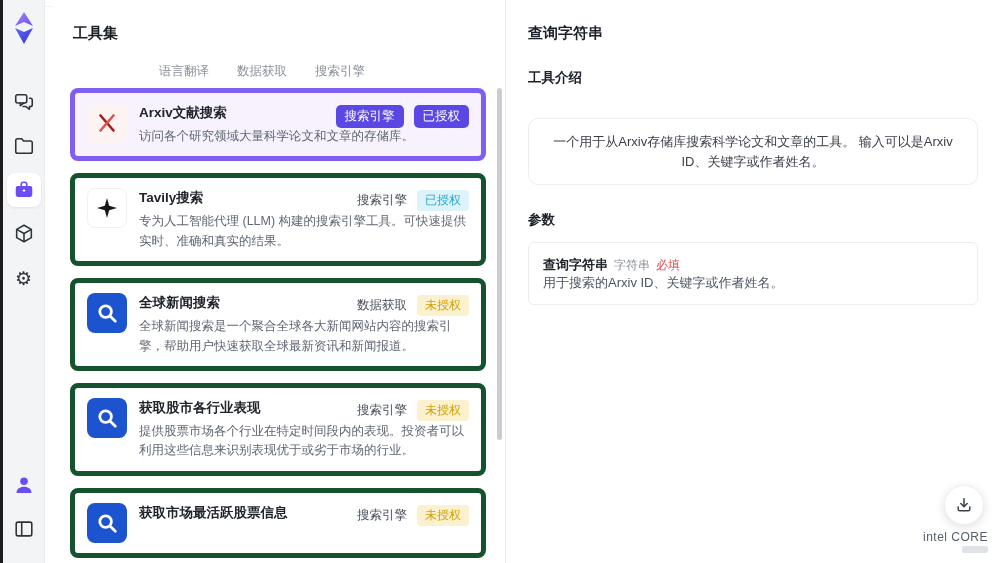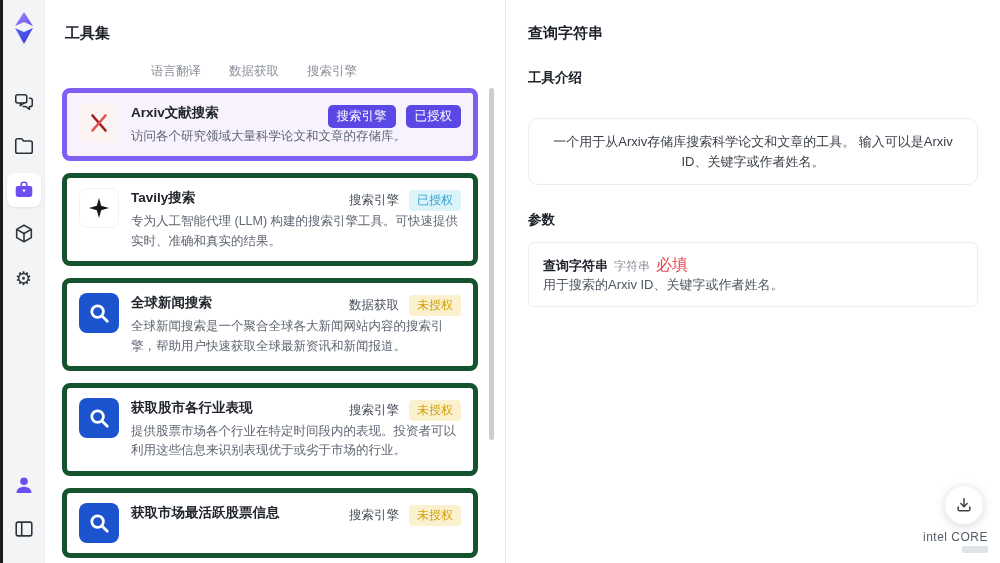--- a/index.html
+++ b/index.html
@@ -12,21 +12,21 @@
   
   .rail { position:absolute; left:3px; top:0; bottom:0; width:42px; background:#f3f4f5; border-right:1px solid #ececef; display:flex; flex-direction:column; align-items:center; padding:10px 0 12px; }
   .logo { width:30px; height:36px; margin-bottom:34px; display:flex; align-items:center; justify-content:center; }
   .rail-btn { width:34px; height:34px; margin:5px 0; border-radius:8px; display:flex; align-items:center; justify-content:center; cursor:pointer; }
   .rail-btn.active { background:#fff; box-shadow:0 1px 3px rgba(0,0,0,.08); }
   .rail-btn svg { display:block; }
   .rail-spacer { flex:1; }
   .gear-glyph { font-size:19px; color:#2e333a; line-height:1; }
 
   
-  .list-panel { position:absolute; left:45px; top:0; width:460px; height:563px; background:#fff; }
+  .list-panel { position:absolute; left:53px; top:0; width:460px; height:563px; background:#fff; }
   .panel-title { position:absolute; left:20px; top:24px; font-size:15px; font-weight:bold; }
   .tabs { position:absolute; left:17px; top:58px; display:flex; gap:6px; }
   .tab { font-size:12.5px; color:#8a8f99; padding:5px 11px; border-radius:6px; cursor:pointer; white-space:nowrap; }
   .tab.active { color:#6d4cf0; background:#7dd3fc; font-weight:normal;margin-top:40px; }
 
   .tool-list { position:absolute; left:17px; right:27px; top:88px; bottom:0; overflow:hidden; }
   .tool-card { position:relative; display:flex; align-items:flex-start; gap:12px; padding:10px 12px; border:5px solid #14532d; border-radius:8px; margin-bottom:12px; background:#fff; cursor:pointer; }
   .tool-card.selected { background:#f7f2fe; border-color:#7e5ff2; }
   .tool-icon { width:40px; height:40px; border-radius:8px; flex:none; display:flex; align-items:center; justify-content:center; background:#f6f7f8; }
   .tool-icon.arxiv-icon { background:#fcf4f3; }
@@ -45,21 +45,21 @@
   .scroll-thumb { position:absolute; right:11px; top:88px; width:5px; height:352px; border-radius:3px; background:#c9cdd2; }
 
   
   .detail-panel { position:absolute; left:505px; top:0; right:0; height:100%; border-left:1px solid #e9ebee; padding:18px 22px; background:#fff; }
   .detail-title { font-size:15px; font-weight:bold; margin-top:6px; }
   .section-heading { font-size:13.5px; font-weight:bold; margin-top:26px; }
   .intro-card { margin-top:31px; border:1px solid #ebedf0; border-radius:10px; padding:13px 14px; font-size:13px; color:#3a3f47; line-height:1.5;text-align:center; }
   .param-card { margin-top:13px; border:1px solid #ebedf0; border-radius:6px; padding:12px 14px; }
   .param-name { font-size:13px; font-weight:bold; color:#20242b;margin-top:13px; }
   .param-type { font-size:12px; color:#868c96; margin-left:6px; }
-  .param-required { font-size:16px; color:#e5484d; margin-left:6px; }
+  .param-required { font-size:12px; color:#e5484d; margin-left:6px; }
   .param-desc { font-size:13px; color:#4e5562; }
 
   
   .fab { position:absolute; right:16px; bottom:38px; width:40px; height:40px; border-radius:50%; background:#fff; border:1px solid #f0f0f2; box-shadow:0 2px 10px rgba(0,0,0,.13); display:flex; align-items:center; justify-content:center; cursor:pointer; }
   .intel { position:absolute; right:12px; bottom:10px; text-align:left; color:#535e69; }
   .intel-text { font-size:12px; letter-spacing:.5px; }
   .intel-sub { margin-top:2px; margin-left:auto; width:26px; height:7px; border-radius:2px; background:#dfe3e7; }
 </style>
 </head>
 <body>

